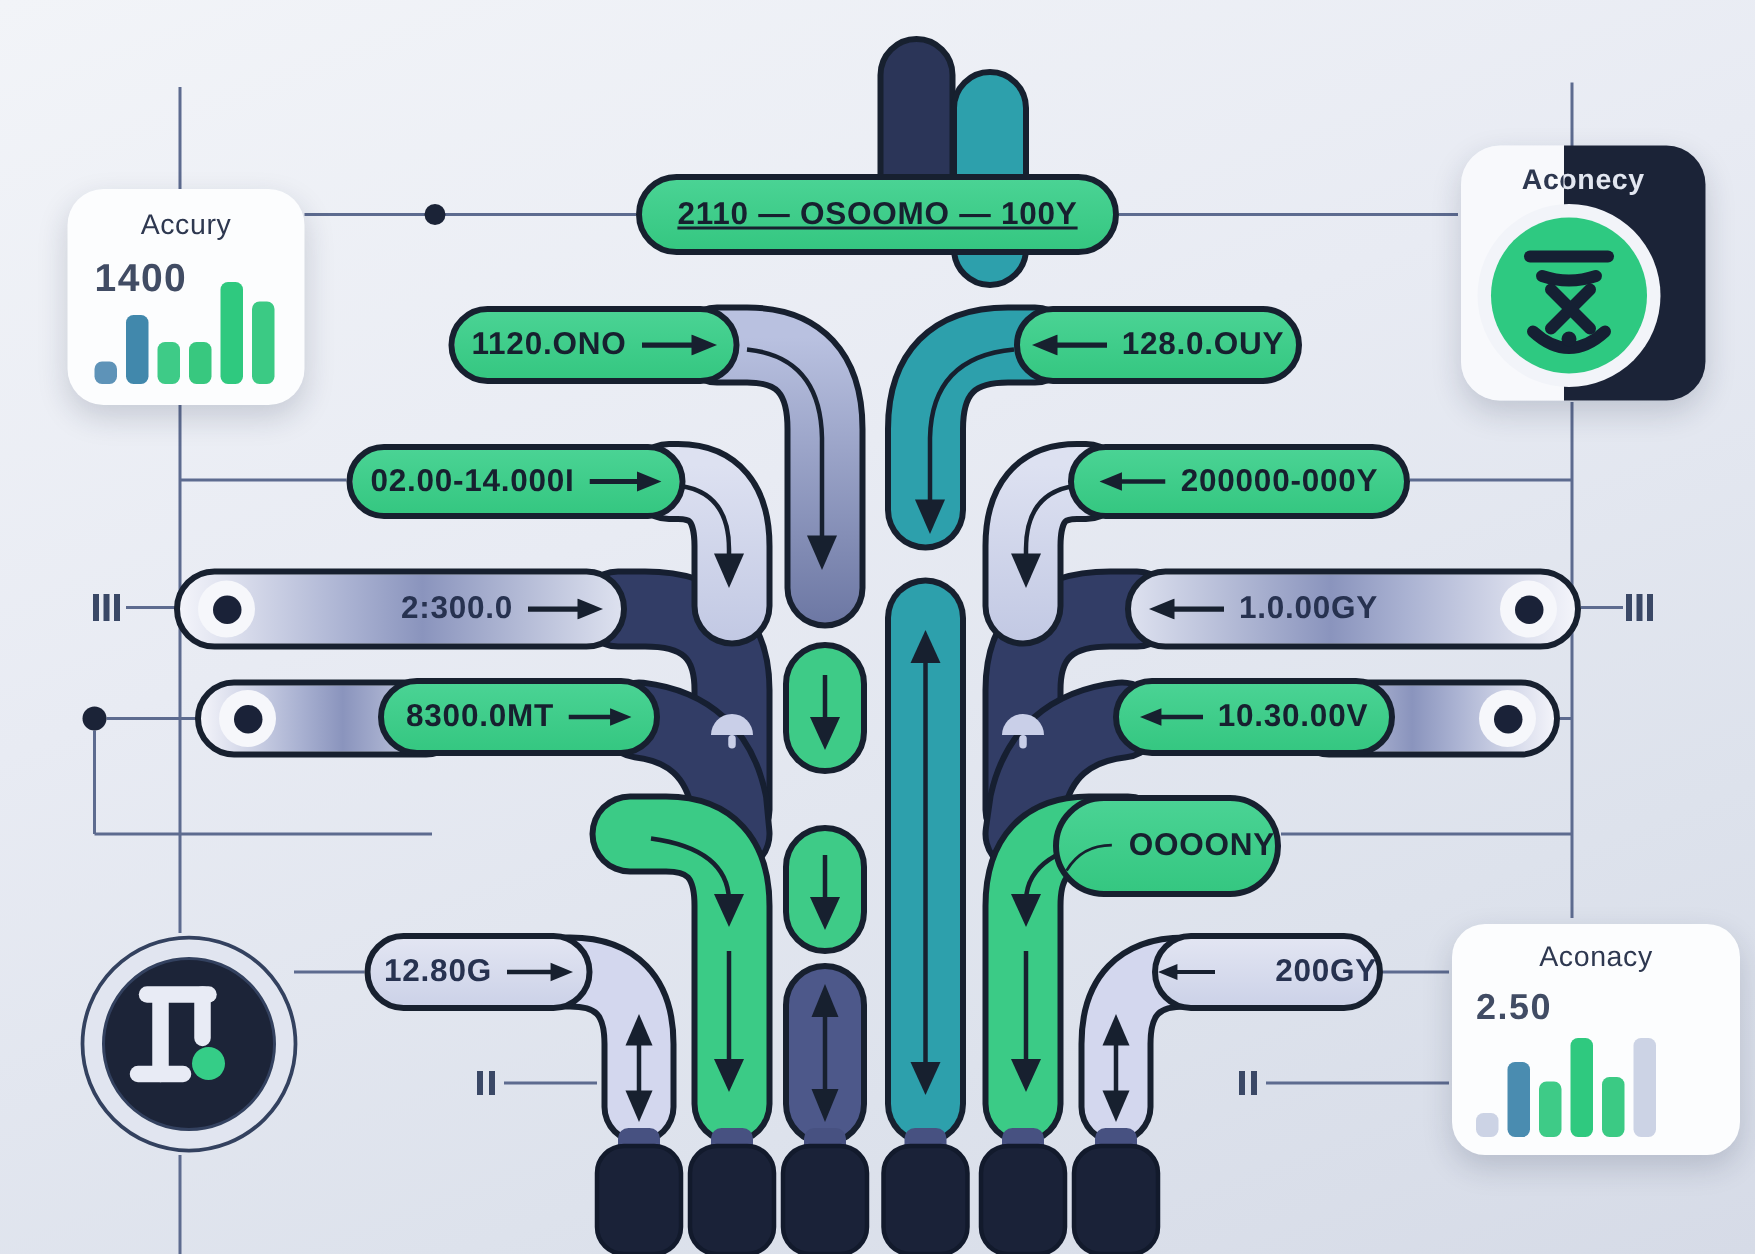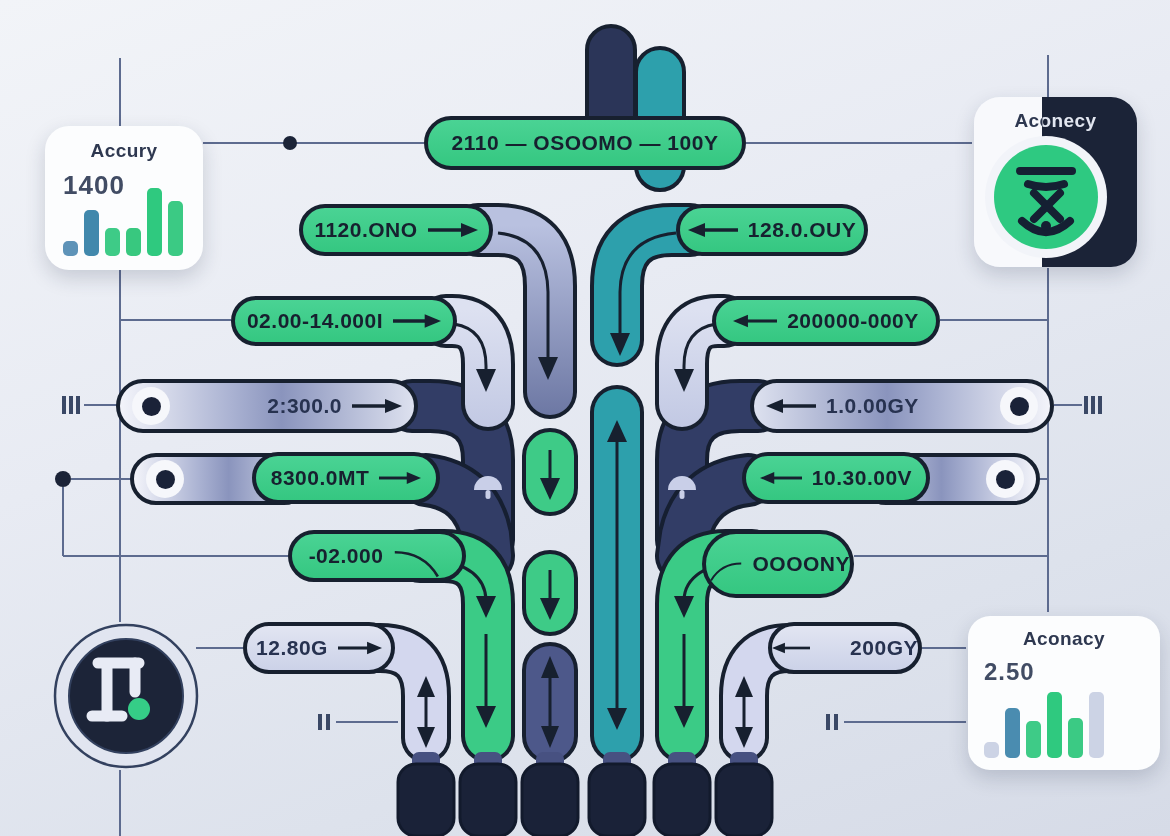--- a/index.html
+++ b/index.html
@@ -21,21 +21,21 @@
     border:4px solid #17202f;border-radius:999px;padding:0 12px;
     font-weight:bold;font-size:21px;letter-spacing:.5px;color:#273250;
   }
   .capsule.streak-l{background:linear-gradient(90deg,#f3f4fa 0%,#aab2d2 38%,#8a94bd 55%,#dde1ef 100%);}
   .capsule.streak-r{background:linear-gradient(270deg,#f3f4fa 0%,#aab2d2 38%,#8a94bd 55%,#dde1ef 100%);gap:40px;}
   .port{width:38px;height:38px;border-radius:50%;background:#f6f7fb;display:flex;align-items:center;justify-content:center;flex:0 0 auto;}
   .port-dot{width:19px;height:19px;border-radius:50%;background:#1a2238;}
   .cap-spacer{flex:1;}
   .cap-label{display:flex;align-items:center;gap:10px;text-align:right;}
   .card{position:absolute;z-index:8;background:#fcfdfe;border-radius:24px;box-shadow:0 8px 20px rgba(28,38,66,.18);}
-  .card-title{position:absolute;top:14px;left:0;width:100%;text-align:center;font-size:19px;font-weight:bold;color:#2e3850;letter-spacing:.4px;}
+  .card-title{position:absolute;top:14px;left:0;width:100%;text-align:center;font-size:19px;font-weight:normal;color:#2e3850;letter-spacing:.4px;}
   .card-value{position:absolute;left:18px;top:44px;font-size:26px;font-weight:600;color:#414c64;letter-spacing:1px;}
   .bars{position:absolute;left:18px;bottom:14px;height:72px;display:flex;align-items:flex-end;gap:6px;}
   .bar{width:15px;border-radius:5px;}
   .split-card{background:linear-gradient(90deg,#f8f9fc 0%,#f8f9fc 42%,#1b2337 42%,#1b2337 100%);border-radius:26px;}
   .split-title{position:absolute;top:13px;left:0;width:100%;height:26px;}
   .split-title span{position:absolute;left:0;top:0;width:100%;text-align:center;font-size:19px;font-weight:bold;letter-spacing:.4px;}
   .split-title .t-dark{color:#2e3850;clip-path:inset(0 58% 0 0);}
   .split-title .t-light{color:#e2e6f0;clip-path:inset(0 0 0 42%);}
   .corner-svg{position:absolute;z-index:8;}
 </style>
@@ -233,21 +233,21 @@
     <span class="port">
         <span class="port-dot"></span>
       </span>
   </div>
   <div class="capsule streak-r" style="left:860px;top:453px;width:180px;height:52px;justify-content:flex-end;">
     <span class="port">
         <span class="port-dot"></span>
       </span>
   </div>
 
-  <div class="pill green" style="left:424px;top:116px;width:322px;height:54px;">
+  <div class="pill green" style="left:424px;top:116px;width:322px;height:54px;text-decoration:underline;">
     <span>2110 — OSOOMO — 100Y</span>
   </div>
 
   <div class="pill green" style="left:299px;top:204px;width:194px;height:52px;">
     <span>1120.ONO</span>
     <svg width="50" height="14" viewBox="0 0 50 14">
         <line x1="0" y1="7" x2="34" y2="7" stroke="#17202f" stroke-width="3.5"></line>
         <path d="M 33 0 L 50 7 L 33 14 Z" fill="#17202f"></path>
       </svg>
   </div>
@@ -261,26 +261,20 @@
   </div>
 
   <div class="pill green" style="left:252px;top:452px;width:188px;height:52px;">
     <span>8300.0MT</span>
     <svg width="42" height="14" viewBox="0 0 50 14">
         <line x1="0" y1="7" x2="34" y2="7" stroke="#17202f" stroke-width="3.5"></line>
         <path d="M 33 0 L 50 7 L 33 14 Z" fill="#17202f"></path>
       </svg>
   </div>
 
-  <div class="pill green" style="left:288px;top:530px;width:178px;height:52px;">
-    <span>-02.000</span>
-    <svg width="52" height="34" viewBox="0 0 58 34" style="margin-top:14px;">
-        <path d="M 2 5 Q 34 5 50 32" stroke="#17202f" stroke-width="3" fill="none"></path>
-      </svg>
-  </div>
 
   <div class="pill gray" style="left:243px;top:622px;width:152px;height:52px;">
     <span>12.80G</span>
     <svg width="44" height="14" viewBox="0 0 50 14">
         <line x1="0" y1="7" x2="34" y2="7" stroke="#17202f" stroke-width="3.5"></line>
         <path d="M 33 0 L 50 7 L 33 14 Z" fill="#17202f"></path>
       </svg>
   </div>
 
   <div class="pill green" style="left:676px;top:204px;width:192px;height:52px;">

